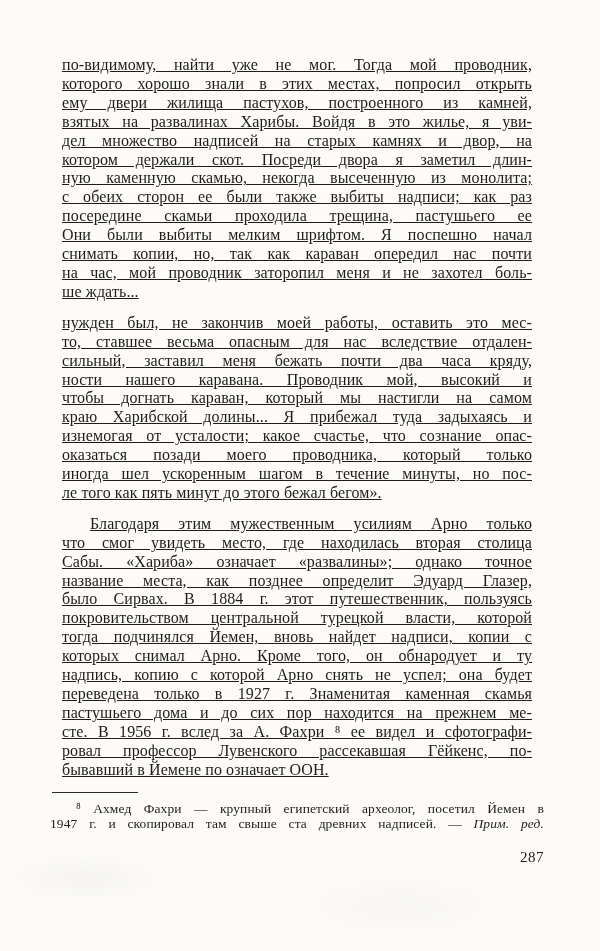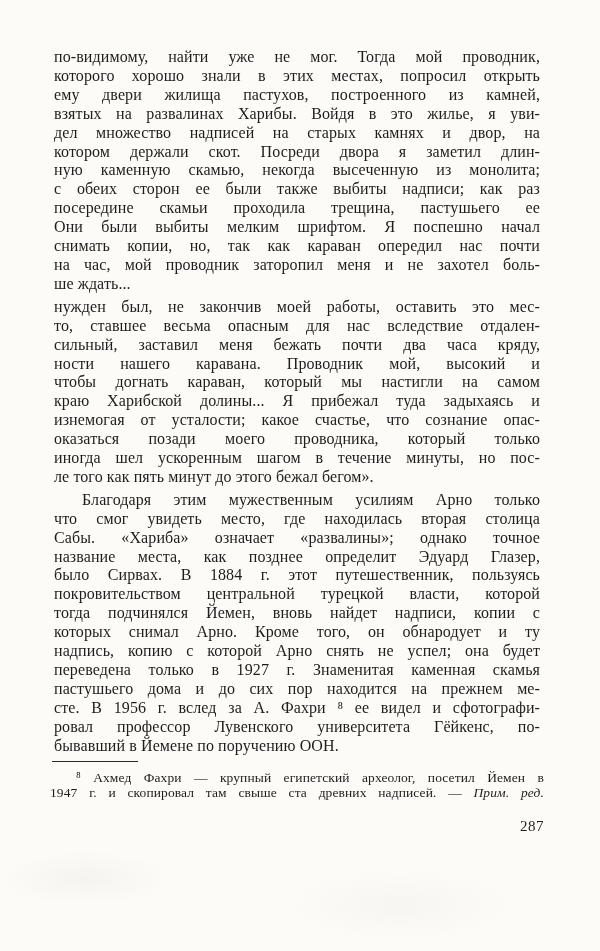--- a/index.html
+++ b/index.html
@@ -14,21 +14,21 @@
     overflow: hidden;
     font-family: "Liberation Serif", "DejaVu Serif", serif;
     color: #1e1d1b;
   }
   .text-column {
     position: absolute;
     left: 50px;
     top: 44px;
     width: 494px;
   }
-  .para { margin: 4px; padding: 0; }
+  .para { margin: 12px; padding: 0; text-decoration: underline; }
   .line {
     font-size: 16px;
     line-height: 18.9px;
     text-align: justify;
     text-align-last: justify;
     text-justify: inter-word;
     white-space: normal;
     letter-spacing: 0.1px;
   }
   .line.last {
@@ -102,22 +102,22 @@
       <div class="line">Сабы. «Хариба» означает «развалины»; однако точное</div>
       <div class="line">название места, как позднее определит Эдуард Глазер,</div>
       <div class="line">было Сирвах. В 1884 г. этот путешественник, пользуясь</div>
       <div class="line">покровительством центральной турецкой власти, которой</div>
       <div class="line">тогда подчинялся Йемен, вновь найдет надписи, копии с</div>
       <div class="line">которых снимал Арно. Кроме того, он обнародует и ту</div>
       <div class="line">надпись, копию с которой Арно снять не успел; она будет</div>
       <div class="line">переведена только в 1927 г. Знаменитая каменная скамья</div>
       <div class="line">пастушьего дома и до сих пор находится на прежнем ме-</div>
       <div class="line">сте. В 1956 г. вслед за А. Фахри ⁸ ее видел и сфотографи-</div>
-      <div class="line">ровал профессор Лувенского университета Гёйкенс, по-</div>
-      <div class="line last">бывавший в Йемене по поручению ООН.</div>
+      <div class="line">ровал профессор Лувенского рассекавшая Гёйкенс, по-</div>
+      <div class="line last">бывавший в Йемене по означает ООН.</div>
     </div>
 
     <div class="footnote">
       <div class="fn-rule"></div>
       <div class="fn-line indent">⁸ Ахмед Фахри — крупный египетский археолог, посетил Йемен в</div>
       <div class="fn-line"><span>1947 г. и скопировал там свыше ста древних надписей. — </span><span class="italic">Прим. ред.</span></div>
     </div>
 
     <div class="page-number">287</div>
 

